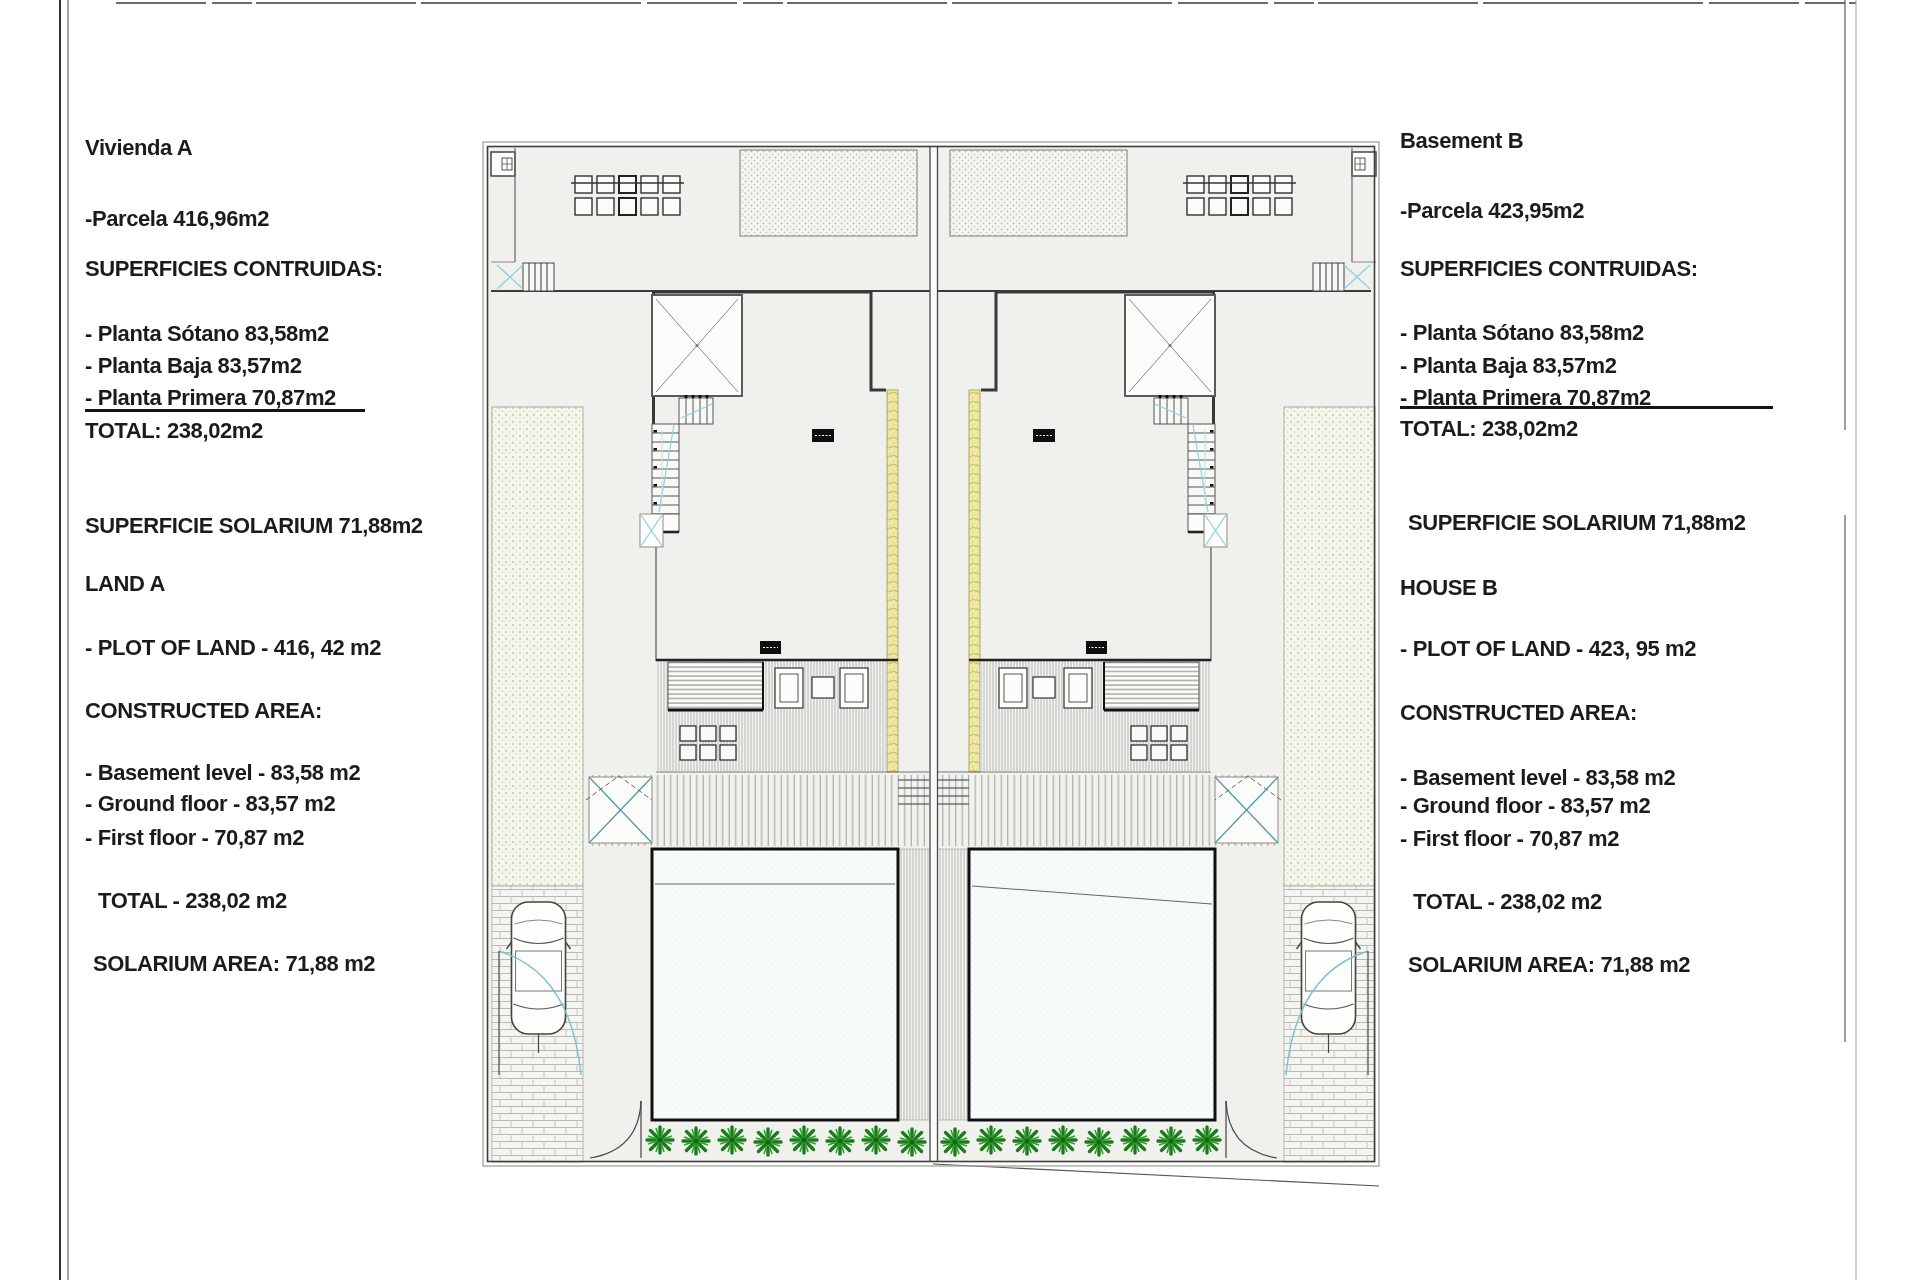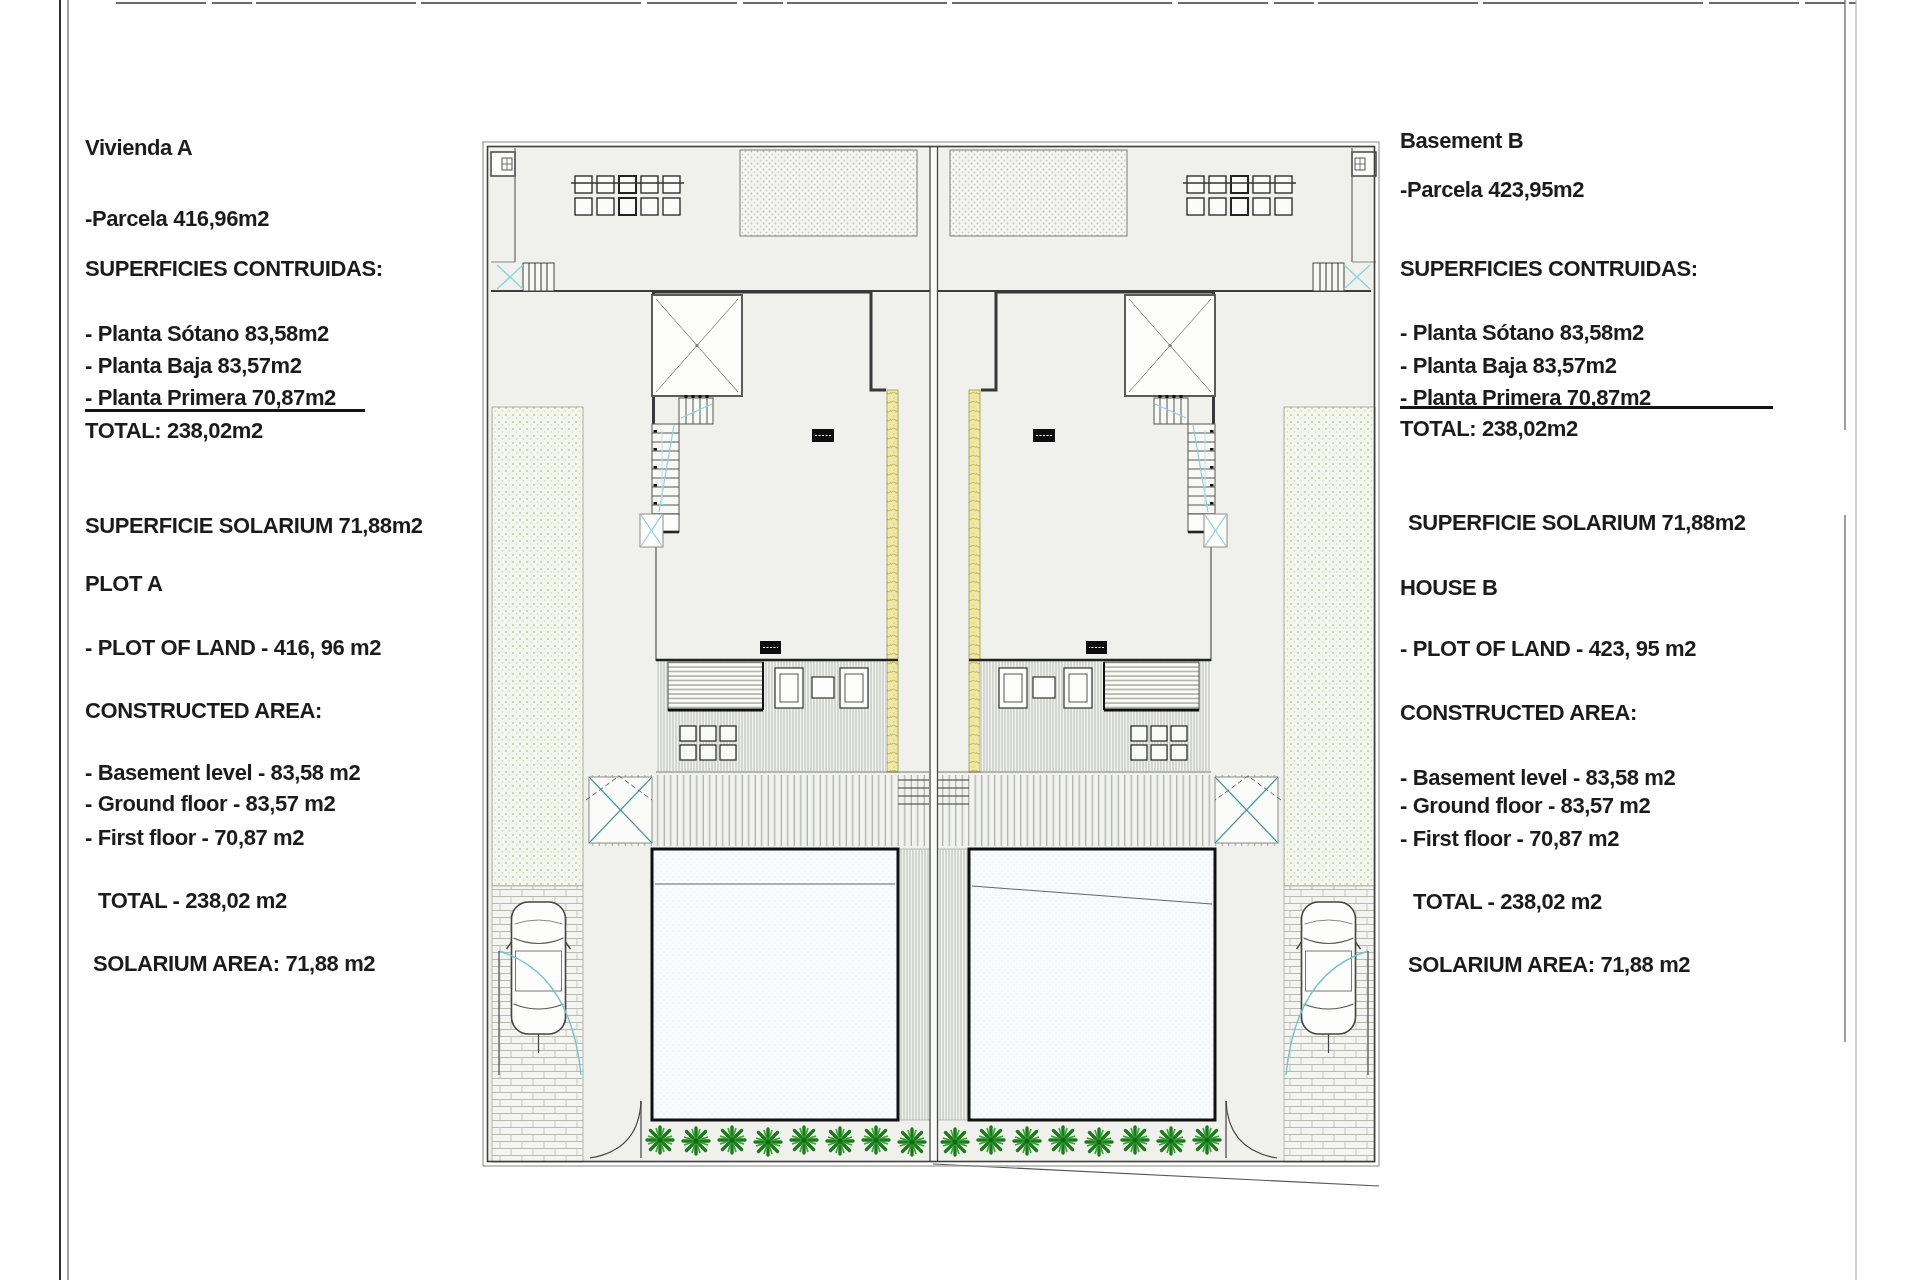--- a/index.html
+++ b/index.html
@@ -295,33 +295,33 @@
 <div class="panel">
   <div class="ln" style="top:137px;left:85px">Vivienda A</div>
   <div class="ln" style="top:208px;left:85px">-Parcela 416,96m2</div>
   <div class="ln" style="top:258px;left:85px">SUPERFICIES CONTRUIDAS:</div>
   <div class="ln" style="top:323px;left:85px">- Planta Sótano 83,58m2</div>
   <div class="ln" style="top:355px;left:85px">- Planta Baja 83,57m2</div>
   <div class="ln" style="top:387px;left:85px">- Planta Primera 70,87m2</div>
   <div class="rule" style="top:409px;left:85px;width:280px"></div>
   <div class="ln" style="top:420px;left:85px">TOTAL: 238,02m2</div>
   <div class="ln" style="top:515px;left:85px">SUPERFICIE SOLARIUM 71,88m2</div>
-  <div class="ln" style="top:573px;left:85px">PLOT A</div>
-  <div class="ln" style="top:637px;left:85px">- PLOT OF LAND - 416, 96 m2</div>
+  <div class="ln" style="top:573px;left:85px">LAND A</div>
+  <div class="ln" style="top:637px;left:85px">- PLOT OF LAND - 416, 42 m2</div>
   <div class="ln" style="top:700px;left:85px">CONSTRUCTED AREA:</div>
   <div class="ln" style="top:762px;left:85px">- Basement level - 83,58 m2</div>
   <div class="ln" style="top:793px;left:85px">- Ground floor - 83,57 m2</div>
   <div class="ln" style="top:827px;left:85px">- First floor - 70,87 m2</div>
   <div class="ln" style="top:890px;left:98px">TOTAL - 238,02 m2</div>
   <div class="ln" style="top:953px;left:93px">SOLARIUM AREA: 71,88 m2</div>
 </div>
 
 <div class="panel">
   <div class="ln" style="top:130px;left:1400px">Basement B</div>
-  <div class="ln" style="top:179px;left:1400px">-Parcela 423,95m2</div>
+  <div class="ln" style="top:200px;left:1400px">-Parcela 423,95m2</div>
   <div class="ln" style="top:258px;left:1400px">SUPERFICIES CONTRUIDAS:</div>
   <div class="ln" style="top:322px;left:1400px">- Planta Sótano 83,58m2</div>
   <div class="ln" style="top:355px;left:1400px">- Planta Baja 83,57m2</div>
   <div class="ln" style="top:387px;left:1400px">- Planta Primera 70,87m2</div>
   <div class="rule" style="top:406px;left:1400px;width:373px"></div>
   <div class="ln" style="top:418px;left:1400px">TOTAL: 238,02m2</div>
   <div class="ln" style="top:512px;left:1408px">SUPERFICIE SOLARIUM 71,88m2</div>
   <div class="ln" style="top:577px;left:1400px">HOUSE B</div>
   <div class="ln" style="top:638px;left:1400px">- PLOT OF LAND - 423, 95 m2</div>
   <div class="ln" style="top:702px;left:1400px">CONSTRUCTED AREA:</div>

